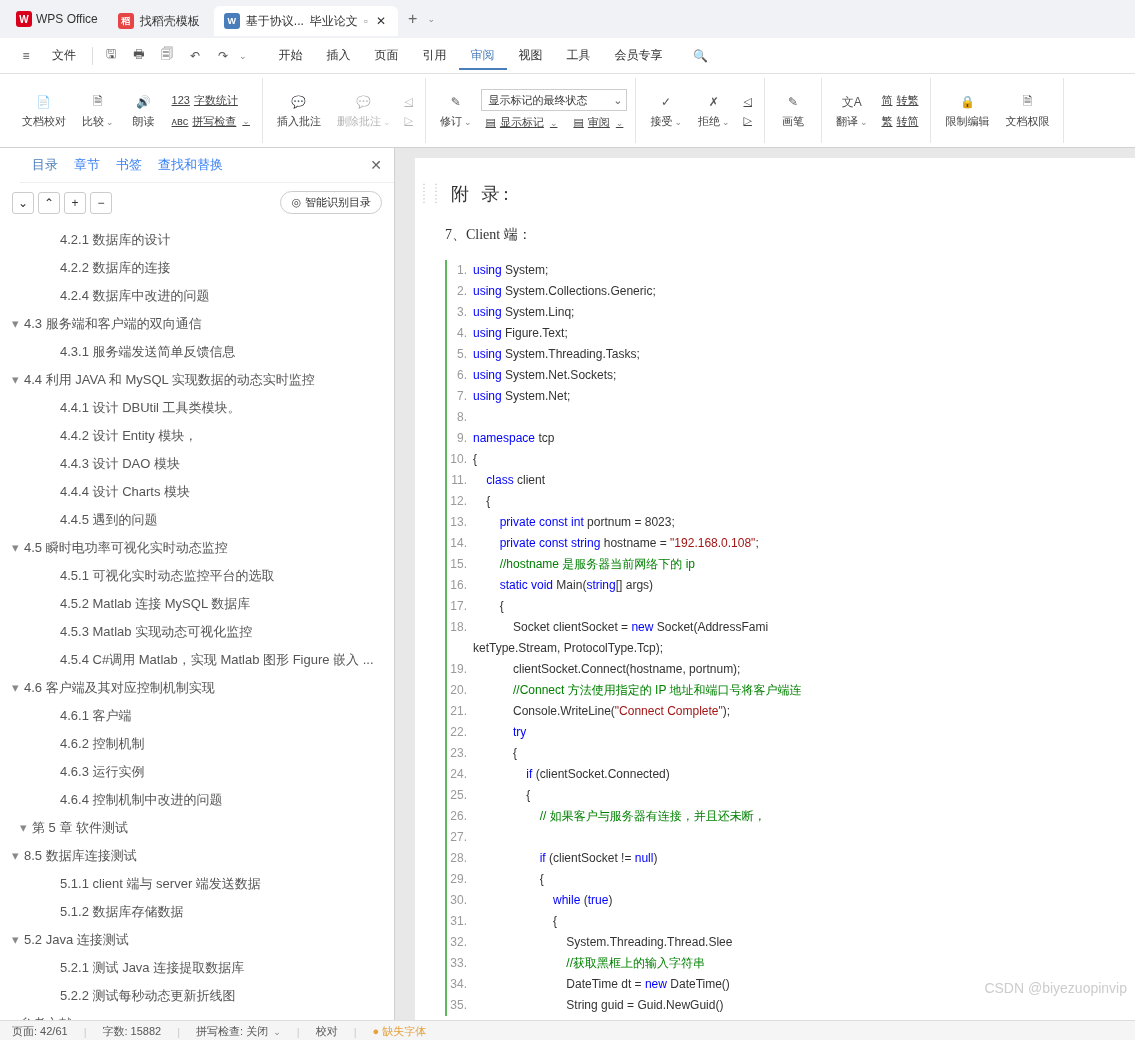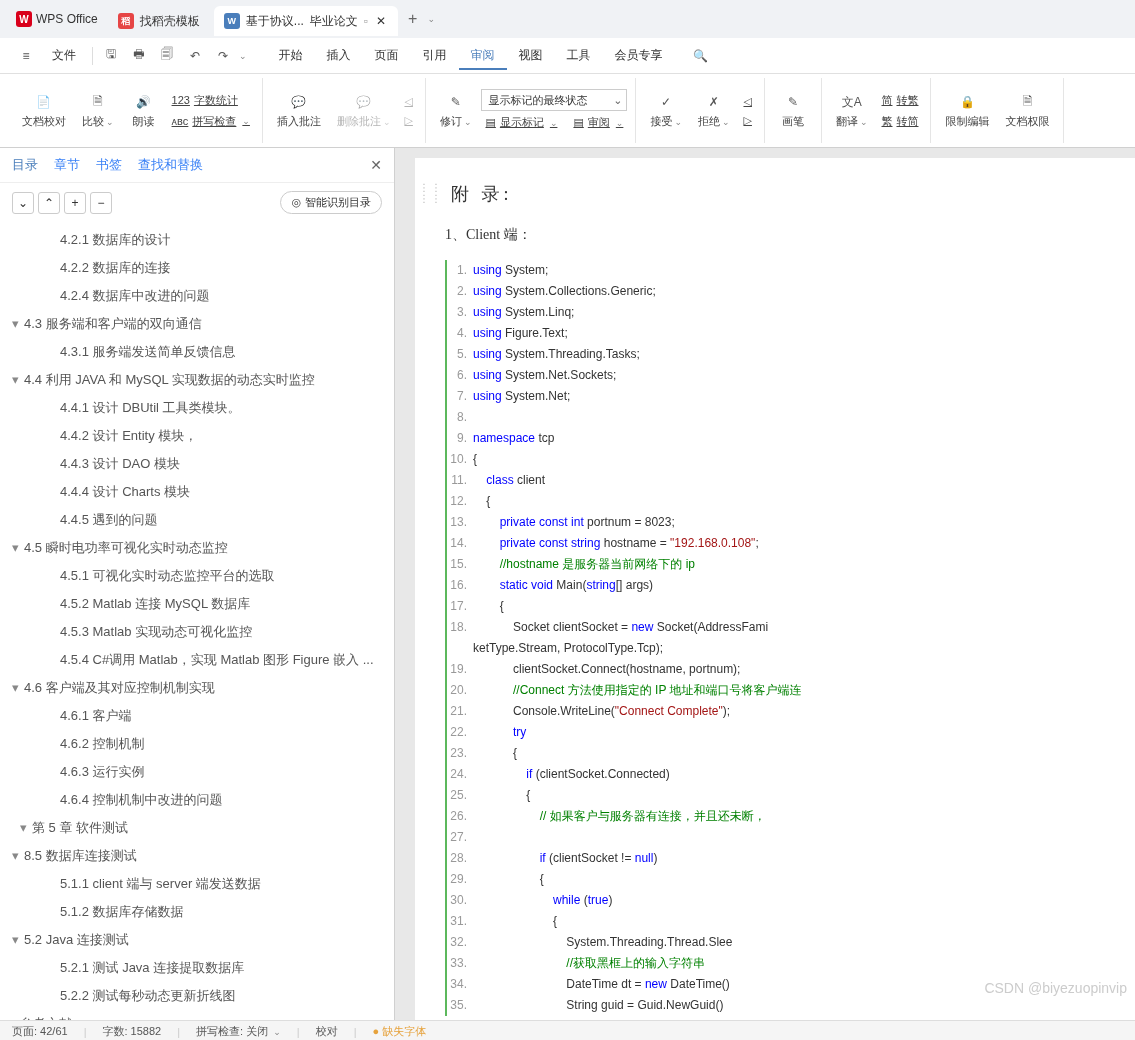--- a/index.html
+++ b/index.html
@@ -23,21 +23,21 @@
 .ribbon-group { display: flex; flex-direction: row; align-items: center; height: 100%; padding: 0 8px; border-right: 1px solid #e5e5e5; gap: 4px; }
 .ribbon-btn { display: flex; flex-direction: column; align-items: center; justify-content: center; padding: 2px 6px; cursor: pointer; gap: 2px; min-width: 40px; }
 .ribbon-btn-icon { width: 20px; height: 20px; display: flex; align-items: center; justify-content: center; color: #555; }
 .ribbon-btn-label { font-size: 11px; color: #444; white-space: nowrap; }
 .ribbon-btn-sm { display: flex; align-items: center; padding: 2px 4px; cursor: pointer; gap: 4px; font-size: 11px; color: #444; white-space: nowrap; text-decoration: underline; }
 .ribbon-col { display: flex; flex-direction: column; gap: 2px; justify-content: center; }
 .ribbon-select { height: 22px; border: 1px solid #ccc; padding: 0 18px 0 6px; font-size: 11px; min-width: 140px; background: white; position: relative; display: flex; align-items: center; }
 .ribbon-select::after { content: "⌄"; position: absolute; right: 4px; color: #666; }
 .body-split { display: flex; height: calc(100% - 168px); }
 .sidebar { width: 395px; background: #fff; border-right: 1px solid #d0d0d0; display: flex; flex-direction: column; }
-.sidebar-tabs { display: flex; align-items: center; padding: 8px 12px; gap: 16px; border-bottom: 1px solid #eee; }
+.sidebar-tabs { display: flex; align-items: center; padding: 8px 12px; gap: 16px; border-bottom: 1px solid #eee; margin-left: 20px; }
 .sidebar-tab { cursor: pointer; color: #3b82f6; font-size: 13px; }
 .sidebar-tab.active { color: #4a7ebb; font-weight: 500; }
 .sidebar-close { margin-left: auto; cursor: pointer; font-size: 14px; color: #666; }
 .sidebar-toolbar { display: flex; align-items: center; padding: 8px 12px; gap: 4px; }
 .toc-btn { width: 22px; height: 22px; border: 1px solid #ccc; border-radius: 3px; display: flex; align-items: center; justify-content: center; cursor: pointer; font-size: 12px; }
 .smart-toc { margin-left: auto; border: 1px solid #ccc; border-radius: 12px; padding: 3px 10px; font-size: 11px; cursor: pointer; display: flex; align-items: center; gap: 4px; }
 .toc-list { flex: 1; overflow-y: auto; padding: 4px 0; }
 .toc-item { padding: 5px 12px; cursor: pointer; color: #555; white-space: nowrap; overflow: hidden; text-overflow: ellipsis; font-size: 13px; }
 .toc-item.selected { background: #e8f0fb; }
 .toc-item.l1 { padding-left: 20px; }
@@ -262,21 +262,21 @@
         <div class="toc-item l3"><span>5.2.2 测试每秒动态更新折线图</span></div>
         <div class="toc-item l1"><span>参考文献:</span></div>
         <div class="toc-item l1 selected"><span>附 录:</span></div>
       </div>
   </div>
 
   <div class="doc-area">
     <div class="doc-page">
       <span class="doc-handle">⋮⋮<br>⋮⋮</span>
       <div class="doc-title">附 录:</div>
-      <div class="doc-subtitle">1、Client 端：</div>
+      <div class="doc-subtitle">7、Client 端：</div>
       <div class="code-block" id="code-block">
           <div class="code-line">
             <span class="line-num">1</span>
             <span class="line-code"><span class="kw">using</span><span> System;</span></span>
           </div>
           <div class="code-line">
             <span class="line-num">2</span>
             <span class="line-code"><span class="kw">using</span><span> System.Collections.Generic;</span></span>
           </div>
           <div class="code-line">

